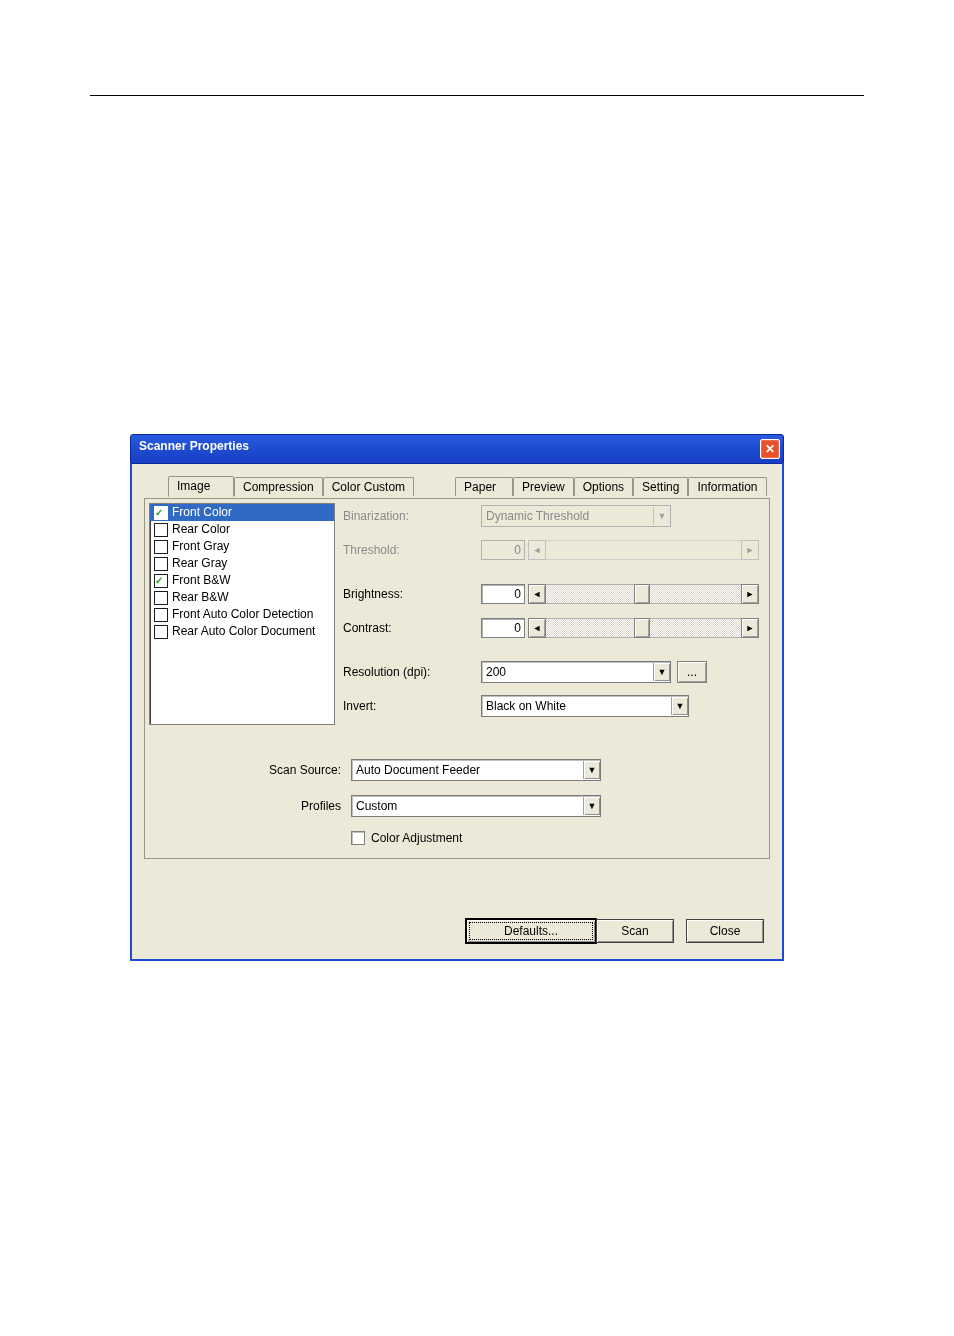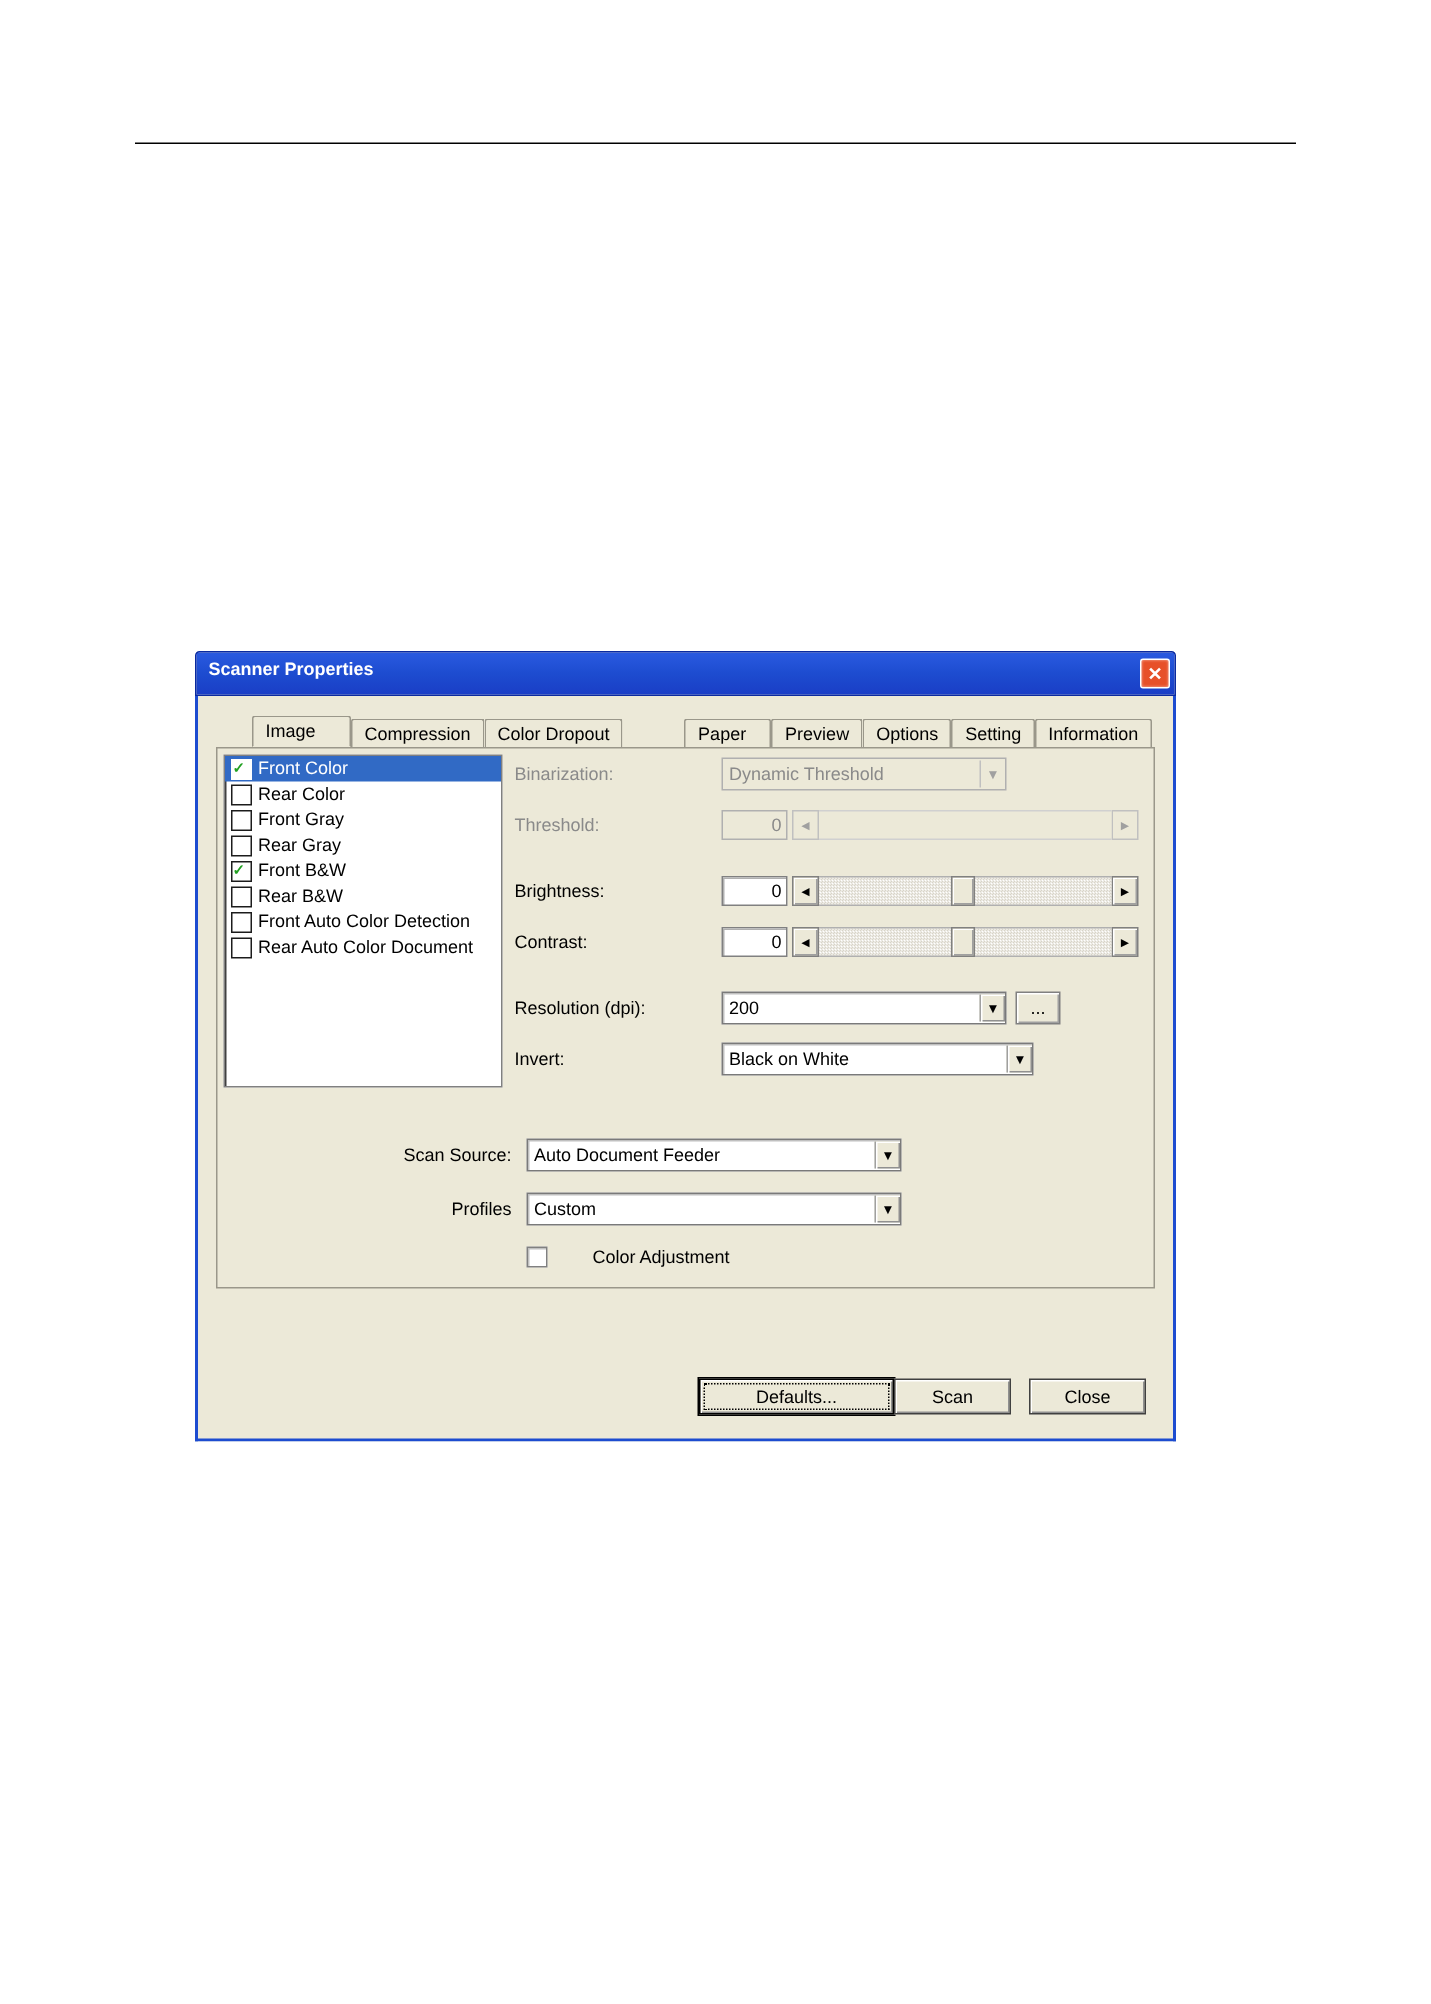--- a/index.html
+++ b/index.html
@@ -52,21 +52,21 @@
   .client-area {
     background: #ece9d8;
     border-left: 2px solid #1d4cd0;
     border-right: 2px solid #1d4cd0;
     border-bottom: 2px solid #1d4cd0;
     padding: 12px 12px 12px 12px;
   }
   
   .tabstrip {
     display: flex;
-    align-items: center;
+    align-items: flex-start;
     height: 22px;
     position: relative;
     padding-left: 24px;
   }
   .tab {
     background: #ece9d8;
     border: 1px solid #9a978a;
     border-bottom: none;
     border-top-left-radius: 2px;
     border-top-right-radius: 2px;
@@ -255,21 +255,20 @@
     width: 186px;
     text-align: right;
     padding-right: 10px;
     font-size: 12px;
   }
   .lrow .combo { width: 248px; }
   .chk-inline {
     display: inline-flex;
     align-items: center;
     margin-left: 196px;
-    gap: 24px;
   }
   .chk-inline .cb2 {
     width: 12px;
     height: 12px;
     border: 1px solid #808080;
     background: #fff;
     margin-right: 6px;
     box-shadow: inset 1px 1px 0 #c0c0c0;
   }
   
@@ -310,21 +309,21 @@
   <div class="titlebar">
     <span>Scanner Properties</span>
     <div class="close-btn">✕</div>
   </div>
 
   <div class="client-area">
 
     <div class="tabstrip">
       <div class="tab active" style="min-width:48px;">Image</div>
       <div class="tab">Compression</div>
-      <div class="tab">Color Dropout</div>
+      <div class="tab">Color Custom</div>
       <div class="tab" style="min-width:40px;margin-left:41px;">Paper</div>
       <div class="tab">Preview</div>
       <div class="tab">Options</div>
       <div class="tab">Setting</div>
       <div class="tab">Information</div>
     </div>
 
     <div class="tabbody">
 
       <div class="tab-inner">

